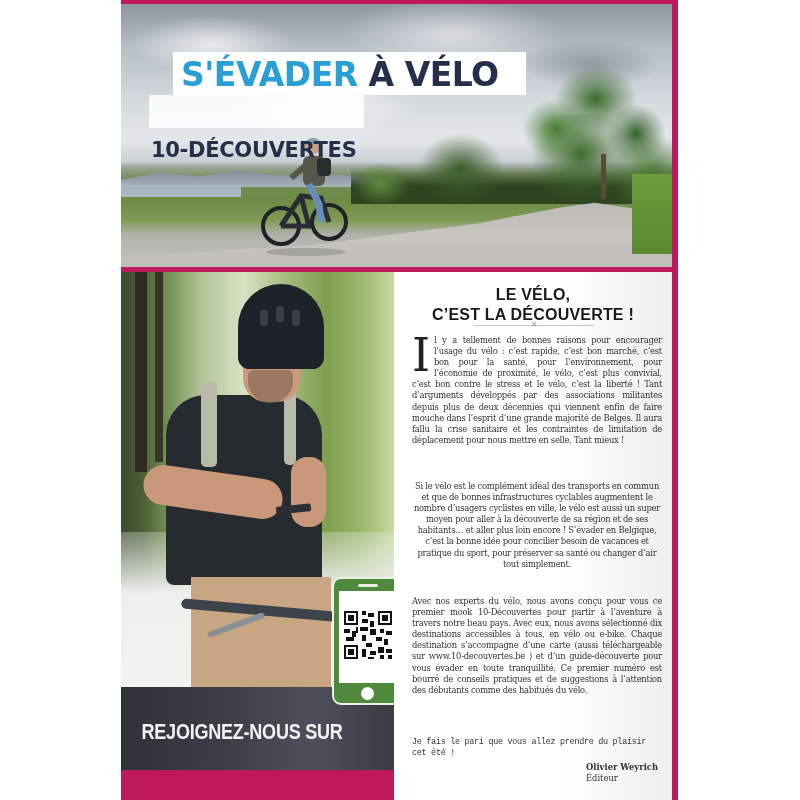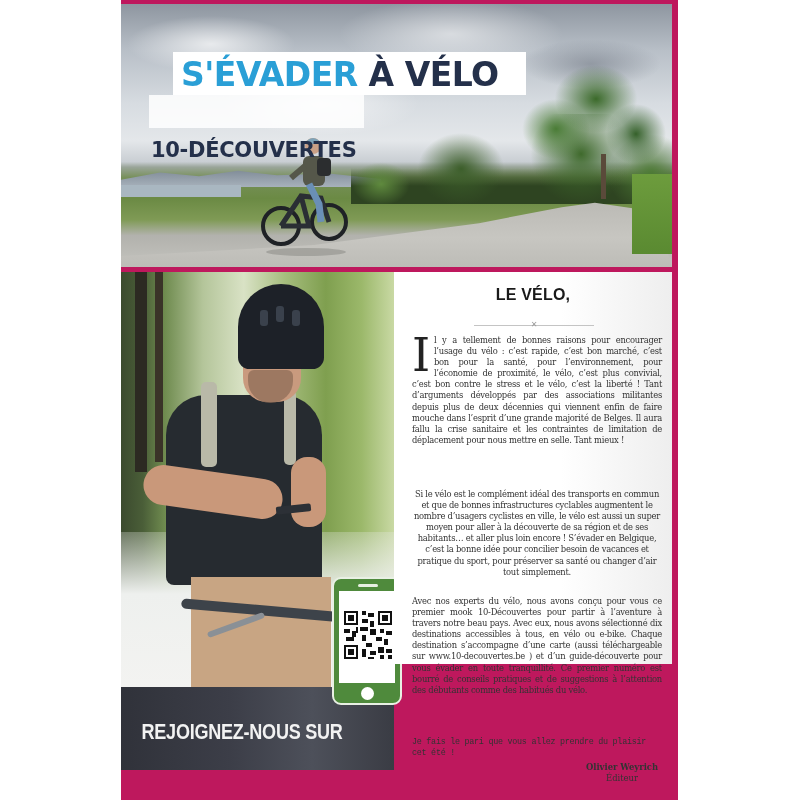--- a/index.html
+++ b/index.html
@@ -141,21 +141,21 @@
       position: absolute; left: 211px; top: 577px; width: 70px; height: 128px;
       background: #4f8a3c; border-radius: 9px; border: 2px solid #e9f0e4;
     }
     .qr-phone .speaker { position:absolute; left: 24px; top: 5px; width: 20px; height: 3px; background:#e7efe2; border-radius: 2px; }
     .qr-phone .screen { position:absolute; left: 5px; top: 12px; width: 56px; height: 92px; background:#ffffff; }
     .qr-phone .home { position:absolute; left: 27px; top: 108px; width: 13px; height: 13px; background:#ffffff; border-radius: 50%; }
     .qr { position:absolute; left: 3px; top: 18px; width: 52px; height: 52px; }
 
     
     .article {
-      position: absolute; left: 273px; top: 272px; width: 278px; height: 392px;
+      position: absolute; left: 273px; top: 272px; width: 278px; height: 528px;
       background: linear-gradient(90deg, #ffffff 0%, #ffffff 60%, #eeeeee 100%);
     }
     .article-title {
       position: absolute; left: 0; top: 13px; width: 278px; text-align: center;
       font-family: "Liberation Sans", sans-serif; font-weight: bold; font-size: 16px;
       color: #1a1a1a; line-height: 20px; letter-spacing: 0.2px;
     }
     .divider {
       position: absolute; left: 80px; top: 53px; width: 120px; height: 1px; background: #c4c4c4;
     }
@@ -166,25 +166,25 @@
     .body-text {
       position: absolute; left: 18px; width: 250px;
       font-family: "DejaVu Serif", serif; font-size: 8.4px; line-height: 11.1px;
       color: #333333; letter-spacing: -0.25px;
     }
     .p1 { top: 63px; text-align: justify; }
     .p1 .dropcap {
       float: left; font-family: "DejaVu Serif", serif; font-size: 46px; line-height: 38px;
       margin: 1px 4px 0 0; color: #222222; font-weight: normal;
     }
-    .p2 { top: 217px; text-align: center; }
+    .p2 { top: 209px; text-align: center; }
     .p3 { top: 324px; text-align: justify; }
     .p4 { top: 465px; text-align: left; font-family: Liberation Mono, monospace; }
     .signature {
-      position: absolute; right: 14px; top: 490px; text-align: center;
+      position: absolute; right: 14px; top: 490px; text-align: left;
       font-family: "DejaVu Serif", serif; font-size: 8.4px; line-height: 11px; color: #333333;
     }
     .signature .name { font-weight: bold; }
   </style>
 </head>
 <body>
 
 <div class="page">
 
   <div class="hero">
@@ -284,20 +284,21 @@
             <rect x="7" y="9" width="1" height="3"></rect>
         </g>
       </svg>
     </div>
     <div class="home"></div>
   </div>
 
   <div class="article">
     <div class="article-title">
       <div>LE VÉLO,</div>
+      <div>C’EST LA DÉCOUVERTE !</div>
     </div>
     <div class="divider"></div>
     <div class="divider-mark">✕</div>
 
     <div class="body-text p1">
       <span class="dropcap">I</span>
       <span>l y a tellement de bonnes raisons pour encourager l’usage du vélo : c’est rapide, c’est bon marché, c’est bon pour la santé, pour l’environnement, pour l’économie de proximité, le vélo, c’est plus convivial, c’est bon contre le stress et le vélo, c’est la liberté ! Tant d’arguments développés par des associations militantes depuis plus de deux décennies qui viennent enfin de faire mouche dans l’esprit d’une grande majorité de Belges. Il aura fallu la crise sanitaire et les contraintes de limitation de déplacement pour nous mettre en selle. Tant mieux !</span>
     </div>
     <div class="body-text p2">Si le vélo est le complément idéal des transports en commun et que de bonnes infrastructures cyclables augmentent le nombre d’usagers cyclistes en ville, le vélo est aussi un super moyen pour aller à la découverte de sa région et de ses habitants… et aller plus loin encore ! S’évader en Belgique, c’est la bonne idée pour concilier besoin de vacances et pratique du sport, pour préserver sa santé ou changer d’air tout simplement.</div>
     <div class="body-text p3">Avec nos experts du vélo, nous avons conçu pour vous ce premier mook 10-Découvertes pour partir à l’aventure à travers notre beau pays. Avec eux, nous avons sélectionné dix destinations accessibles à tous, en vélo ou e-bike. Chaque destination s’accompagne d’une carte (aussi téléchargeable sur www.10-decouvertes.be ) et d’un guide-découverte pour vous évader en toute tranquillité. Ce premier numéro est bourré de conseils pratiques et de suggestions à l’attention des débutants comme des habitués du vélo.</div>

